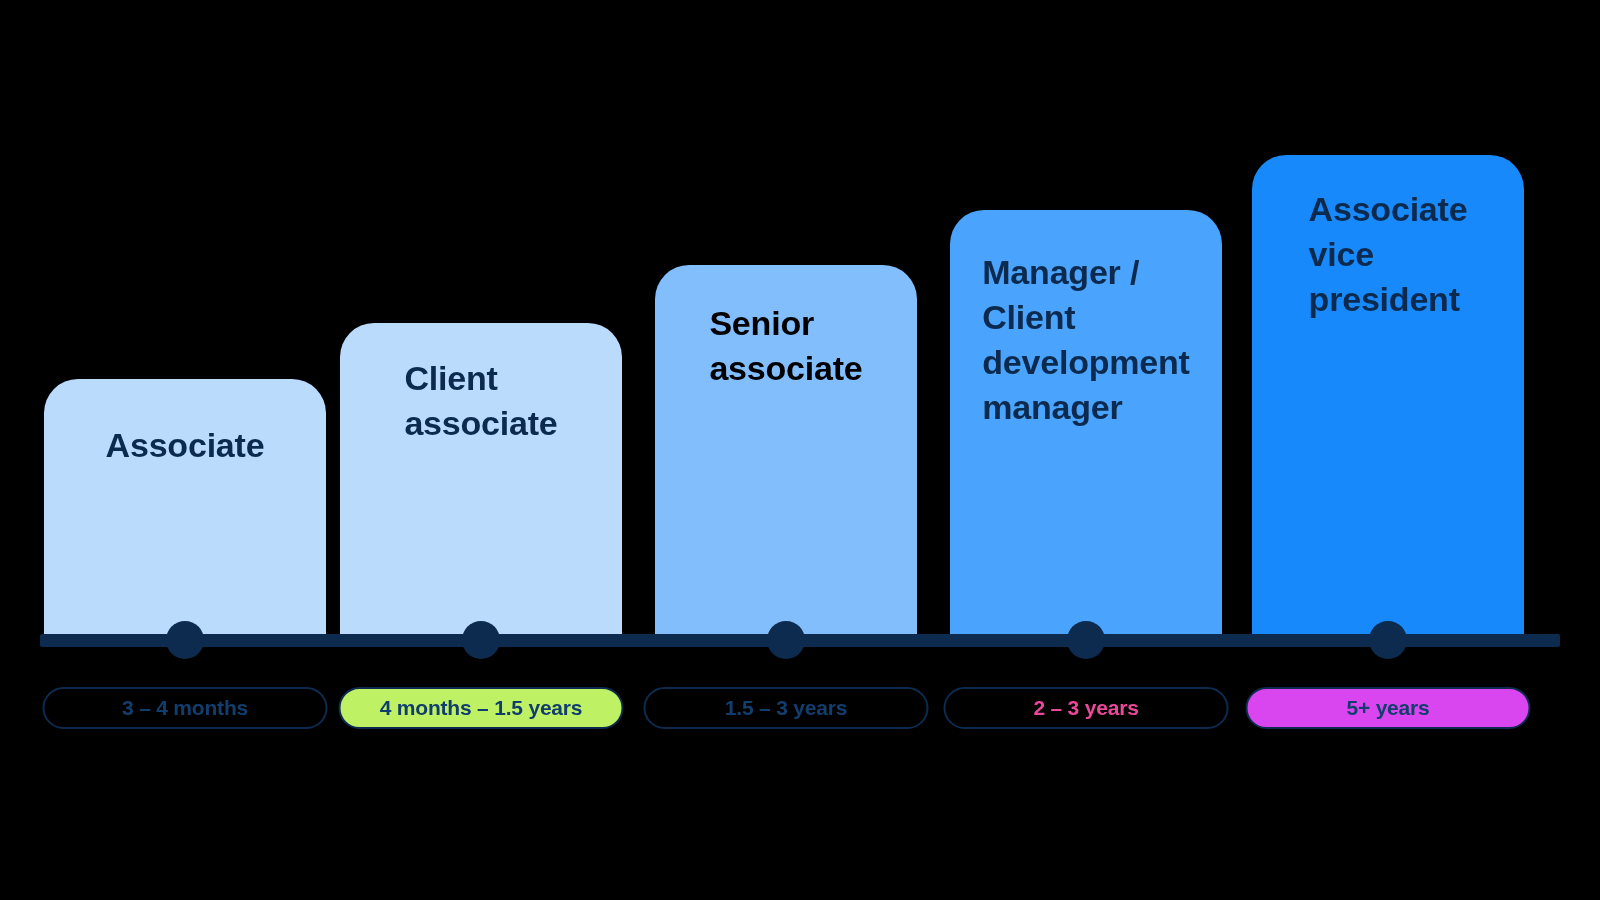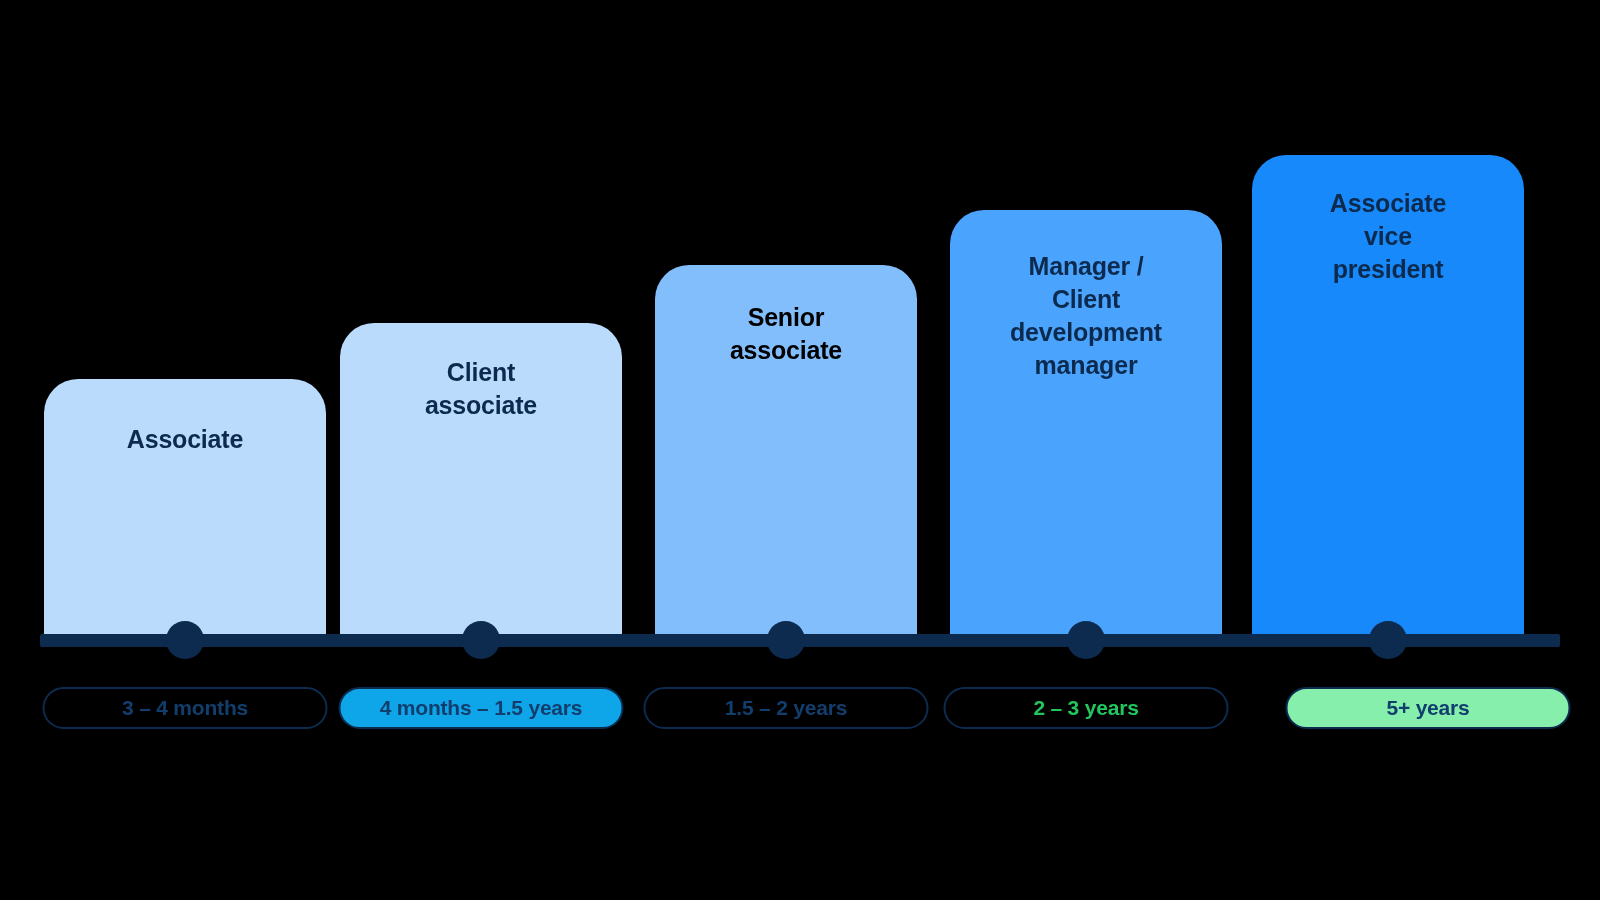--- a/index.html
+++ b/index.html
@@ -43,23 +43,23 @@
     border-top-left-radius: 34px;
     border-top-right-radius: 34px;
     box-sizing: border-box;
     display: flex;
     align-items: flex-start;
     justify-content: center;
   }
   .bar-label {
     color: #0C2A4D;
     font-weight: bold;
-    font-size: 25px;
+    font-size: 34px;
     line-height: 1.32;
-    text-align: center;
+    text-align: left;
     letter-spacing: -0.2px;
     padding: 0 14px;
     white-space: pre-line;
   }
 
   
   .node-dot {
     position: absolute;
     width: 38px;
     height: 38px;
@@ -124,27 +124,27 @@
 
     <div class="node-dot" style="left: 185px; background: rgb(13, 43, 78);"></div>
     <div class="node-dot" style="left: 481px; background: rgb(13, 43, 78);"></div>
     <div class="node-dot" style="left: 786px; background: rgb(13, 43, 78);"></div>
     <div class="node-dot" style="left: 1086px; background: rgb(13, 43, 78);"></div>
     <div class="node-dot" style="left: 1388px; background: rgb(13, 43, 78);"></div>
 
     <div class="pill" style="left: 185px; width: 285px; border-color: rgb(13, 43, 78); background: rgb(0, 0, 0);">
       <span class="pill-label" style="color: rgb(18, 62, 110); text-align: right;">3 – 4 months</span>
     </div>
-    <div class="pill" style="left: 481px; width: 285px; border-color: rgb(13, 43, 78); background: #0ea5e9;">
+    <div class="pill" style="left: 481px; width: 285px; border-color: rgb(13, 43, 78); background: #bef264;">
       <span class="pill-label" style="color: rgb(18, 62, 110);">4 months – 1.5 years</span>
     </div>
     <div class="pill" style="left: 786px; width: 285px; border-color: rgb(13, 43, 78); background: rgb(0, 0, 0);">
-      <span class="pill-label" style="color: rgb(18, 62, 110);">1.5 – 2 years</span>
+      <span class="pill-label" style="color: rgb(18, 62, 110);">1.5 – 3 years</span>
     </div>
     <div class="pill" style="left: 1086px; width: 285px; border-color: rgb(13, 43, 78); background: rgb(0, 0, 0);">
-      <span class="pill-label" style="color: #22c55e;">2 – 3 years</span>
+      <span class="pill-label" style="color: #ec4899;">2 – 3 years</span>
     </div>
-    <div class="pill" style="left: 1428px; width: 285px; border-color: rgb(13, 43, 78); background: #86efac;">
+    <div class="pill" style="left: 1388px; width: 285px; border-color: rgb(13, 43, 78); background: #d946ef;">
       <span class="pill-label" style="color: rgb(18, 62, 110);">5+ years</span>
     </div>
 
   </div>
 </div>
 
 </body></html>

